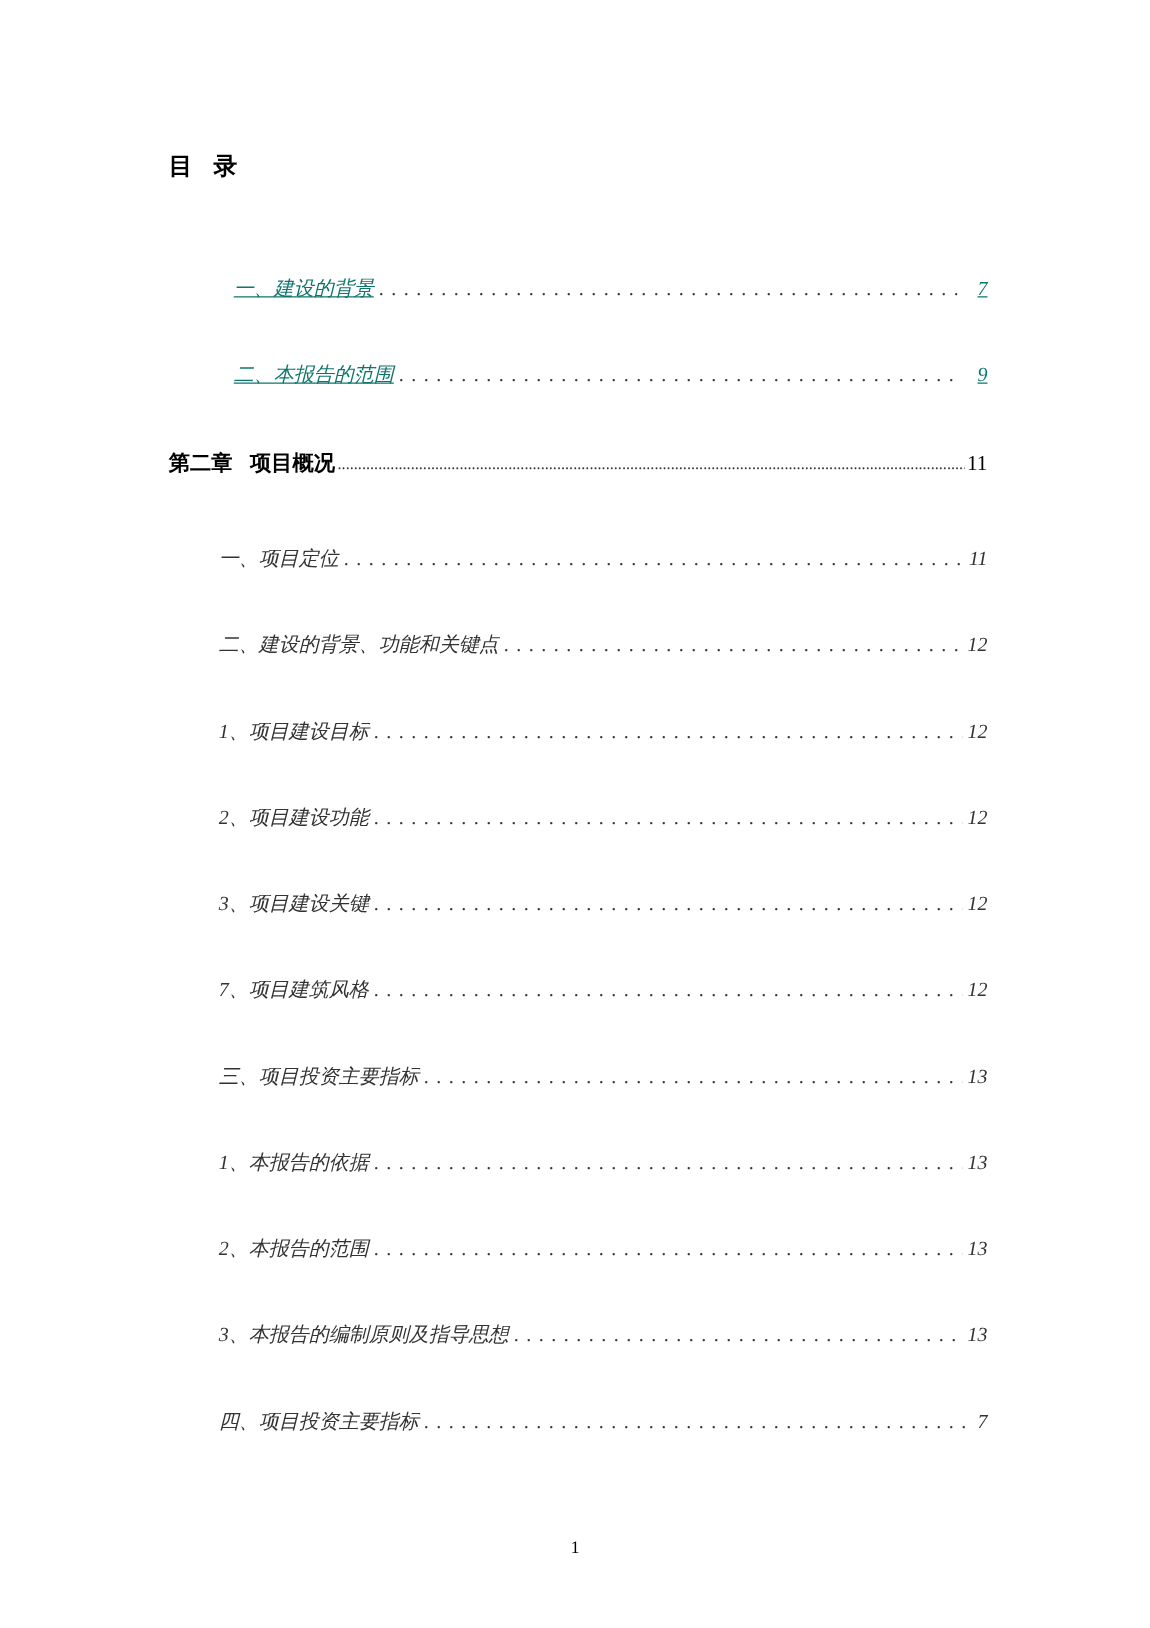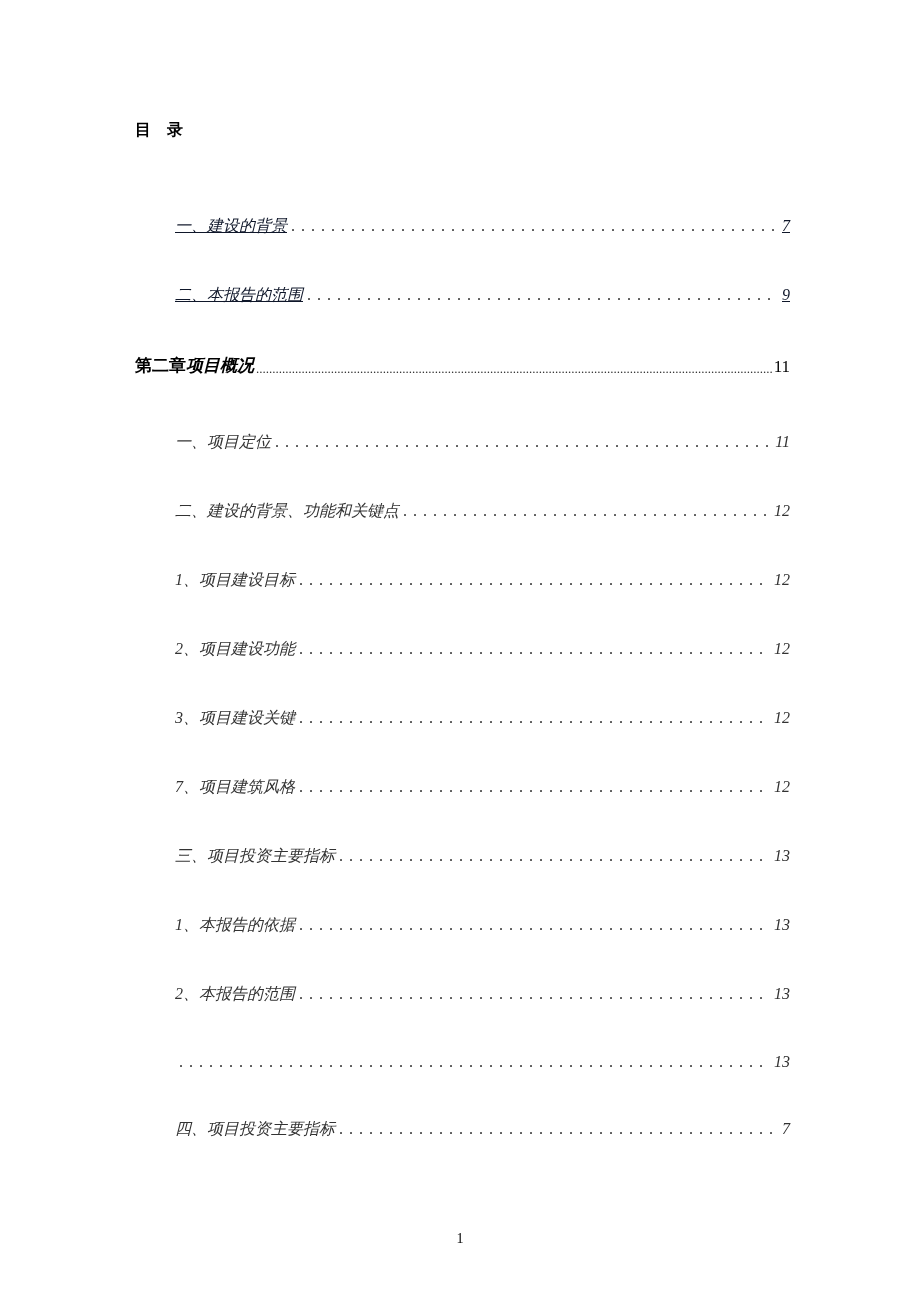--- a/index.html
+++ b/index.html
@@ -11,66 +11,67 @@
       background: #ffffff;
       font-family: "SimSun", "宋体", serif;
       width: 920px;
       height: 1302px;
       position: relative;
     }
     .page {
       padding: 120px 130px 60px 135px;
     }
     .title {
-      font-size: 16px;
+      font-size: 19px;
       font-weight: bold;
       letter-spacing: 6px;
       margin-bottom: 75px;
     }
     .chapter-heading {
       font-size: 18px;
       font-weight: bold;
       margin-bottom: 60px;
     }
     .chapter-row {
       display: flex;
-      align-items: flex-end;
+      align-items: center;
       font-size: 17px;
       margin-bottom: 55px;
       margin-top: 10px;
     }
     .chapter-label {
       font-weight: bold;
       white-space: nowrap;
     }
     .chapter-text {
       font-weight: bold;
       white-space: nowrap;
-      font-style: italic;
+      margin-left: 14px;
     }
     .chapter-page {
       white-space: nowrap;
     }
     .toc-entry {
       display: flex;
       align-items: baseline;
       font-size: 16px;
       font-style: italic;
       font-family: "KaiTi", "楷体", "SimSun", serif;
       margin-left: 40px;
       margin-bottom: 48px;
       color: #333;
     }
     .toc-label {
       white-space: nowrap;
     }
     .toc-link .toc-label,
     .toc-link .toc-page {
-      color: #0f172a;
+      color: #0f766e;
       text-decoration: underline;
+      margin-left: 12px;
     }
     .dots {
       flex: 1;
       overflow: hidden;
       white-space: nowrap;
       letter-spacing: 1px;
       font-style: normal;
       color: #333;
       margin: 0 4px;
     }
@@ -172,20 +173,21 @@
     <span class="toc-page">13</span>
   </div>
 
   <div class="toc-entry">
     <span class="toc-label">2、本报告的范围</span>
     <span class="dots">. . . . . . . . . . . . . . . . . . . . . . . . . . . . . . . . . . . . . . . . . . . . . . . . . . . . . . . . . . . . . . . . . . . . . . . . . . . . . . . .</span>
     <span class="toc-page">13</span>
   </div>
 
   <div class="toc-entry">
+    <span class="toc-label">3、本报告的编制原则及指导思想</span>
     <span class="dots">. . . . . . . . . . . . . . . . . . . . . . . . . . . . . . . . . . . . . . . . . . . . . . . . . . . . . . . . . . . . . . . . . . . . . . . . . . . . . . . .</span>
     <span class="toc-page">13</span>
   </div>
 
   <div class="toc-entry">
     <span class="toc-label">四、项目投资主要指标</span>
     <span class="dots">. . . . . . . . . . . . . . . . . . . . . . . . . . . . . . . . . . . . . . . . . . . . . . . . . . . . . . . . . . . . . . . . . . . . . . . . . . . . . . . .</span>
     <span class="toc-page">7</span>
   </div>
 

